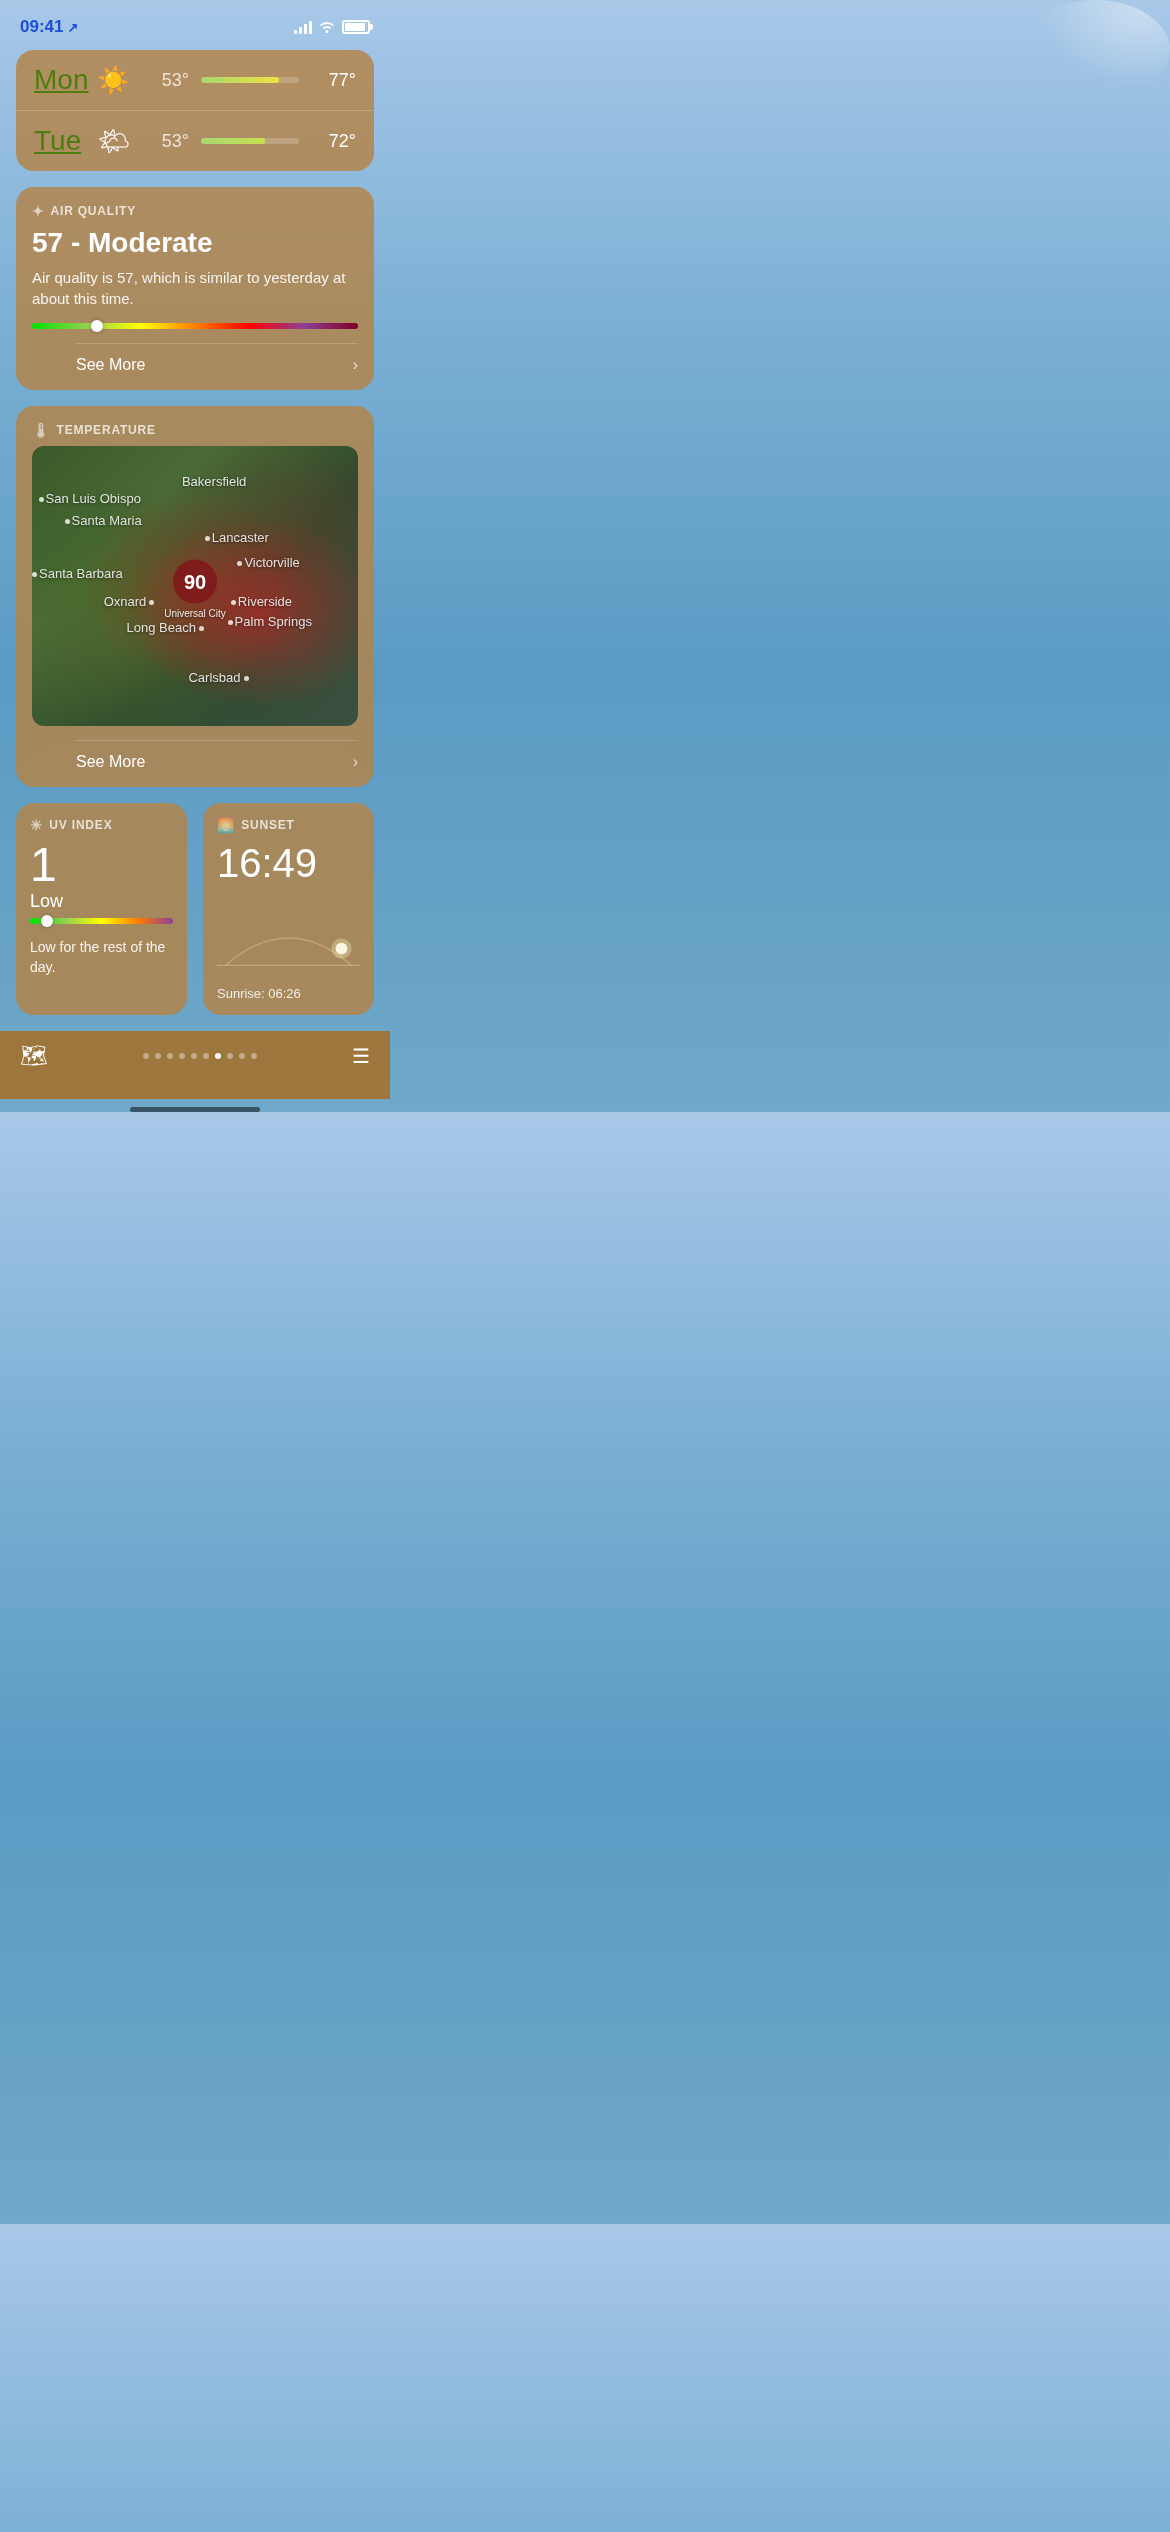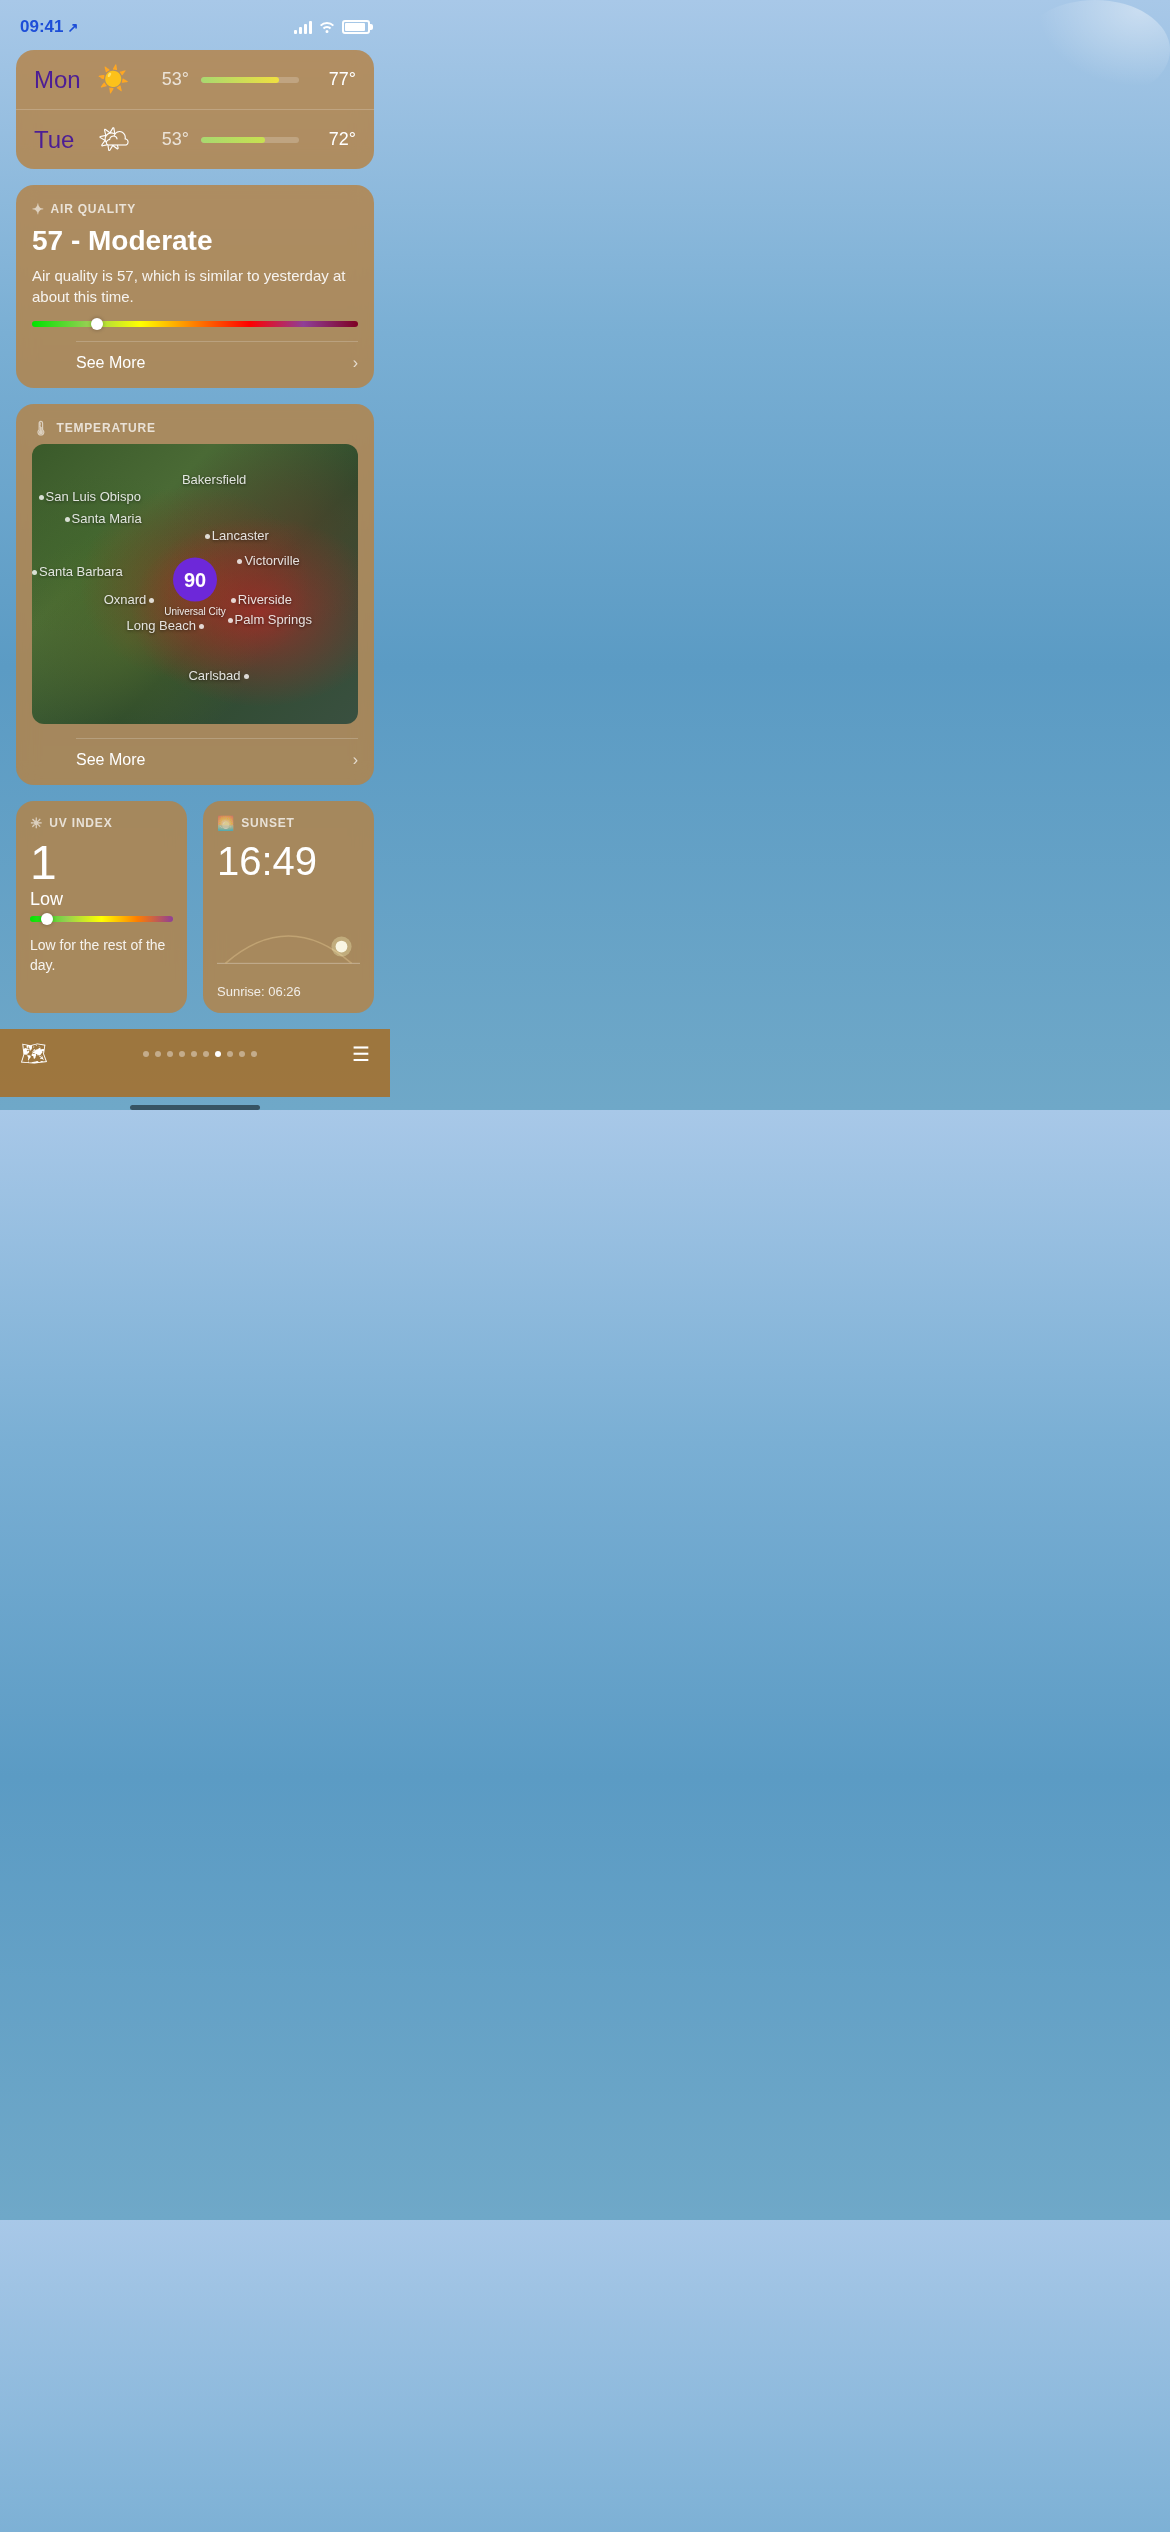--- a/index.html
+++ b/index.html
@@ -102,24 +102,25 @@
     .forecast-row {
       display: flex;
       align-items: center;
       padding: 14px 18px;
       gap: 12px;
     }
     .forecast-row + .forecast-row {
       border-top: 1px solid rgba(255,255,255,0.2);
     }
     .forecast-day {
-      font-size: 24px;
+      font-size: 28px;
       font-weight: 500;
-      color: #4c1d95;
+      color: #4d7c0f;
       width: 50px;
+      text-decoration: underline;
     }
     .forecast-icon {
       font-size: 26px;
       width: 36px;
       text-align: center;
     }
     .forecast-low {
       font-size: 18px;
       color: rgba(255,255,255,0.75);
       width: 45px;
@@ -248,21 +249,21 @@
       height: 5px;
       background: rgba(255,255,255,0.8);
       border-radius: 50%;
       vertical-align: middle;
       margin-right: 2px;
     }
     .map-center-badge {
       position: absolute;
       width: 44px;
       height: 44px;
-      background: #6d28d9;
+      background: #7f1d1d;
       border-radius: 50%;
       display: flex;
       align-items: center;
       justify-content: center;
       font-size: 20px;
       font-weight: 700;
       color: #fff;
       top: 50%;
       left: 50%;
       transform: translate(-50%, -60%);

